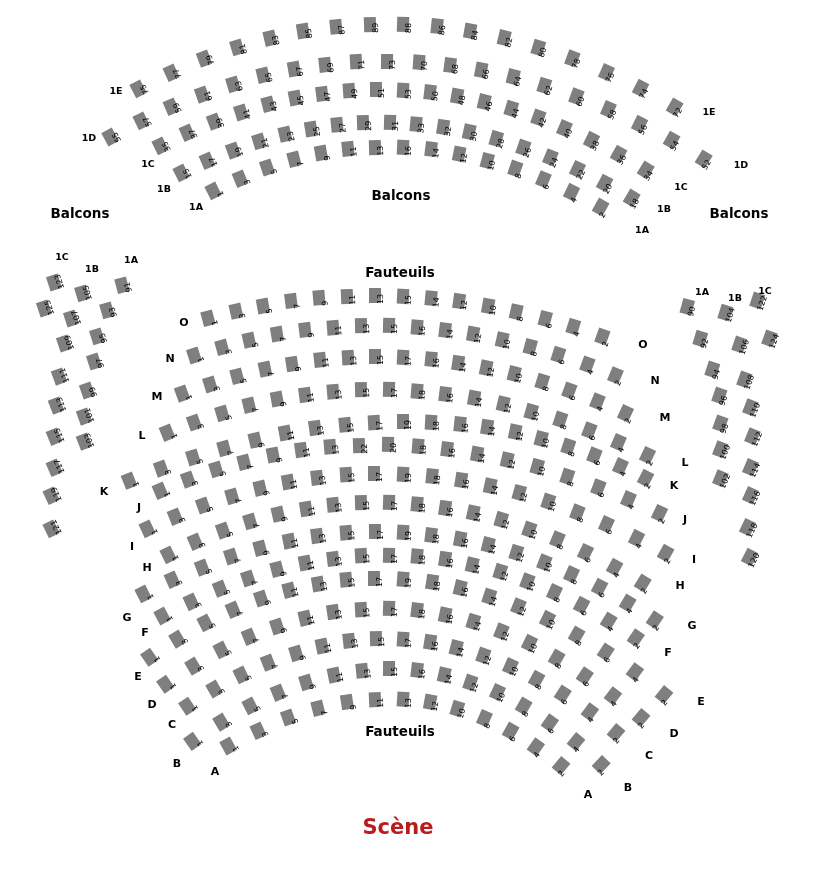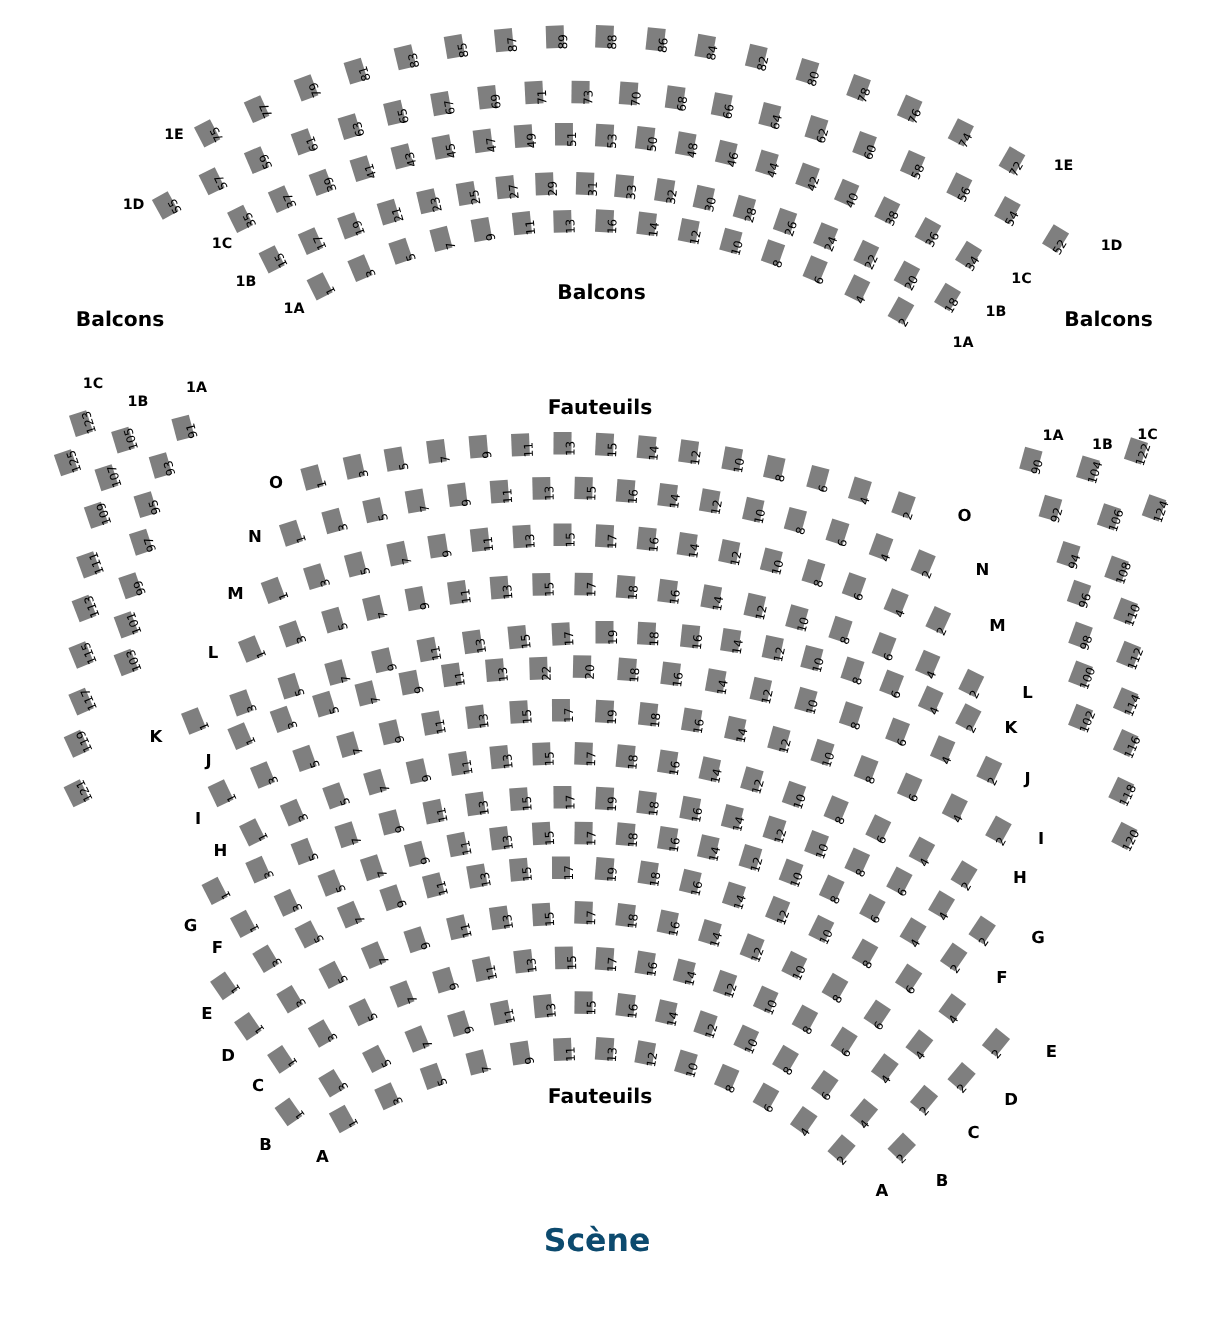--- a/index.html
+++ b/index.html
@@ -9,21 +9,21 @@
   .sq{position:absolute;left:4px;top:5px;width:12px;height:15px;background:#7f7f7f;}
   .num{position:absolute;left:11px;top:21px;font-size:8px;line-height:9px;color:#000;
        white-space:nowrap;transform-origin:0 0;transform:rotate(-90deg);}
   .rowlab{position:absolute;transform:translate(-50%,-50%);font-weight:bold;
           font-size:11px;color:#000;white-space:nowrap;}
   .boxhead{position:absolute;transform:translate(-50%,-50%);font-weight:bold;
            font-size:9.5px;color:#000;white-space:nowrap;}
   .sectitle{position:absolute;transform:translate(-50%,-50%);font-weight:bold;
             font-size:13.5px;color:#000;white-space:nowrap;}
   .stage{position:absolute;transform:translate(-50%,-50%);font-weight:bold;
-         font-size:21px;color:#0c4a6e;white-space:nowrap;}
+         font-size:21px;color:#b91c1c;white-space:nowrap;}
 </style>
 </head>
 <body>
 
 <div id="map">
   <div class="sectitle" style="left:80px;top:213px">Balcons</div>
   <div class="sectitle" style="left:401px;top:195px">Balcons</div>
   <div class="sectitle" style="left:739px;top:213px">Balcons</div>
   <div class="sectitle" style="left:400px;top:272px">Fauteuils</div>
   <div class="sectitle" style="left:400px;top:731px">Fauteuils</div>

